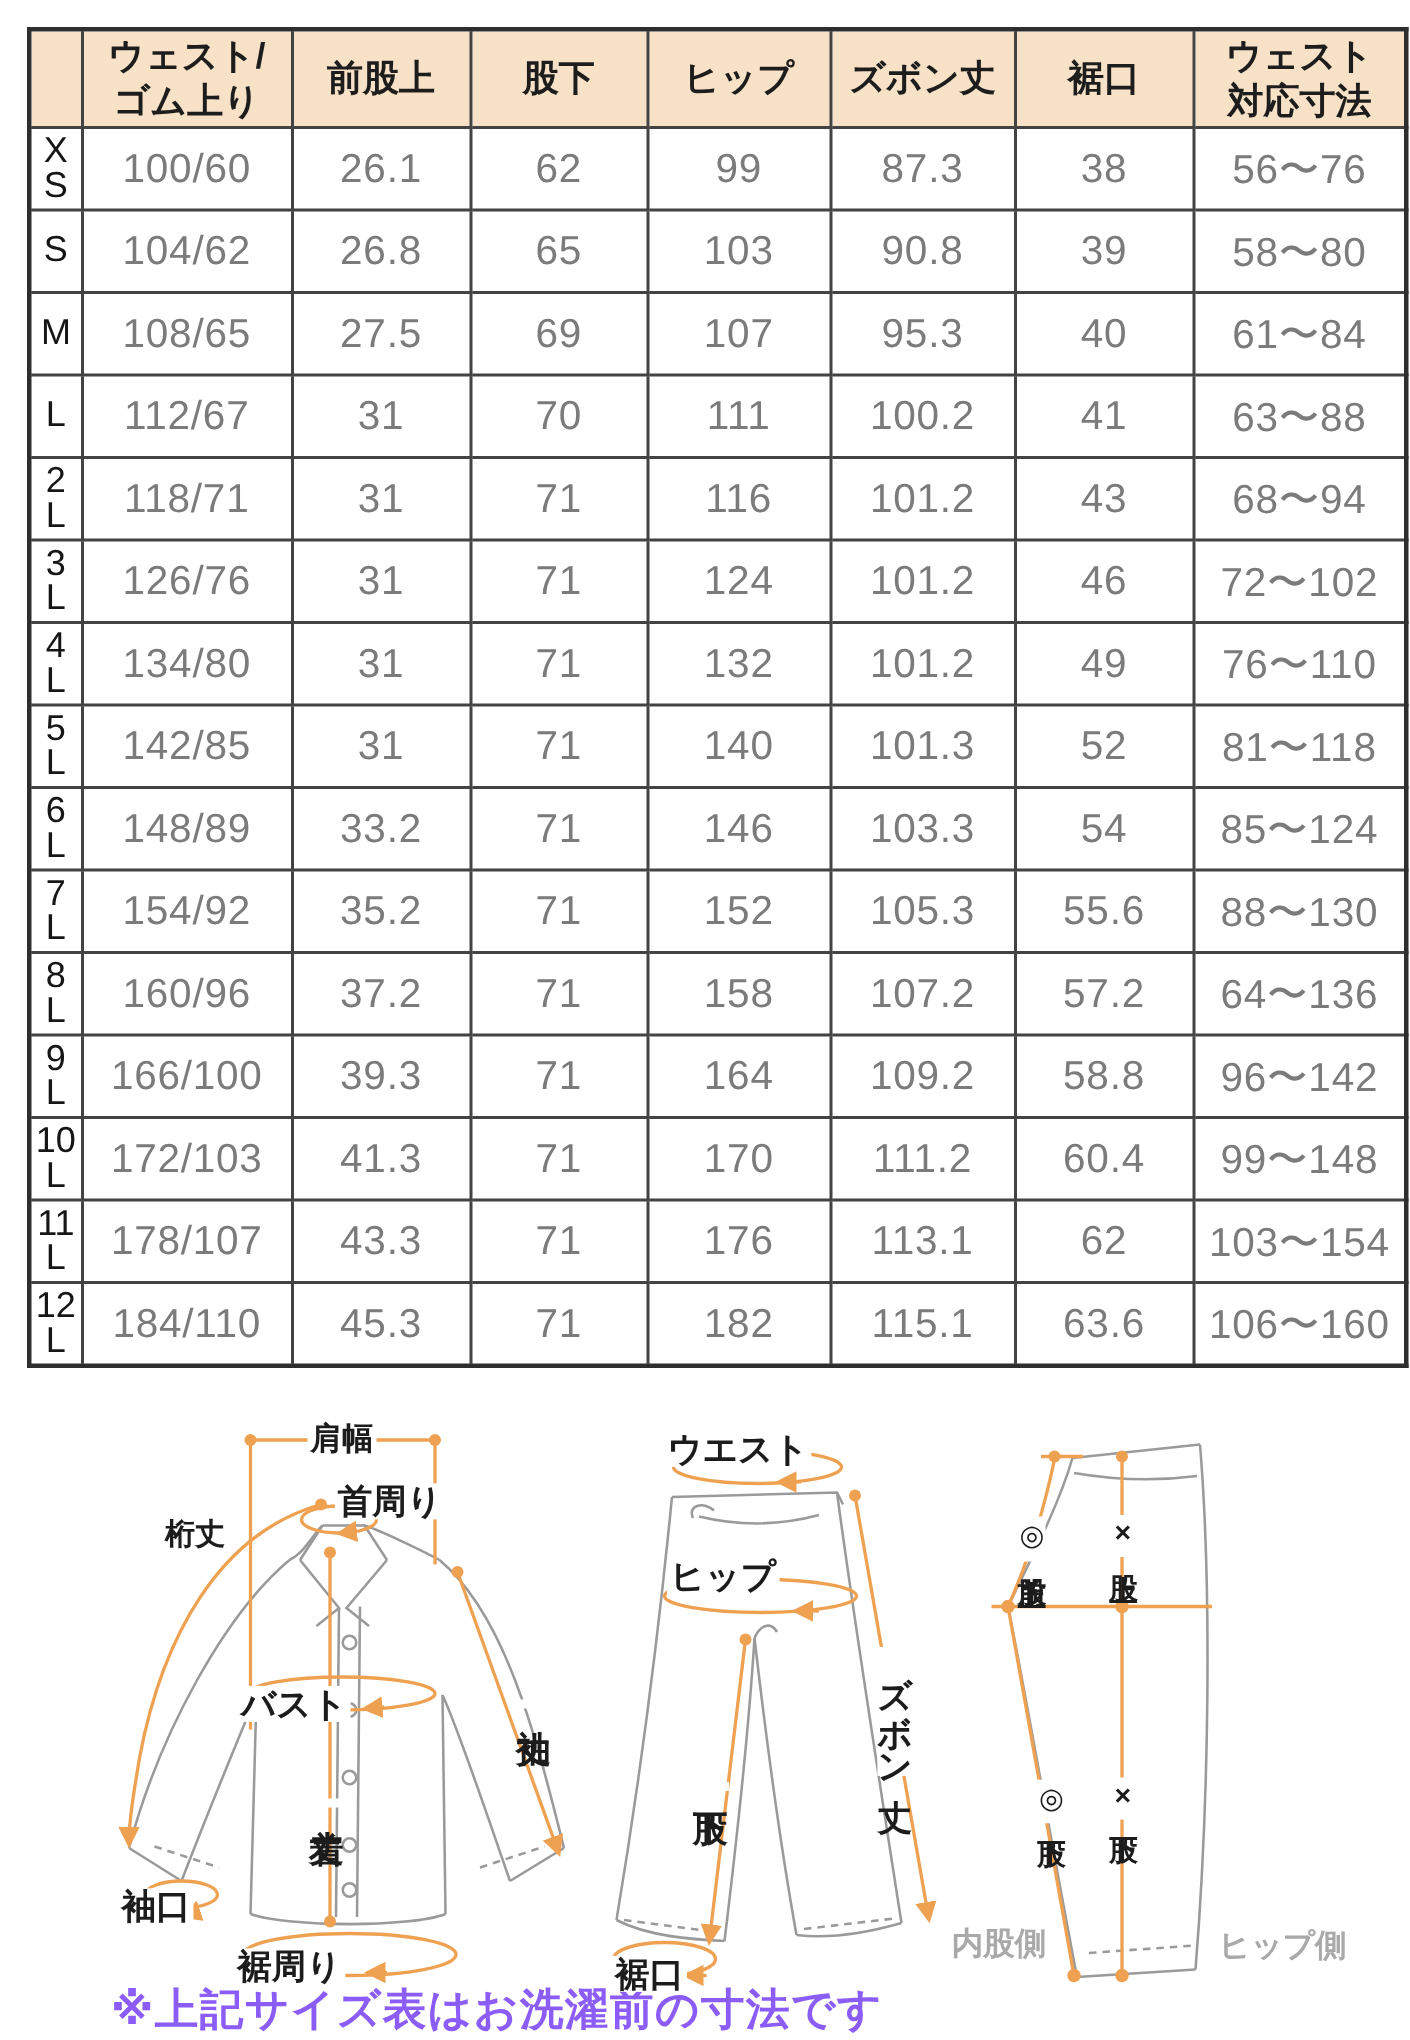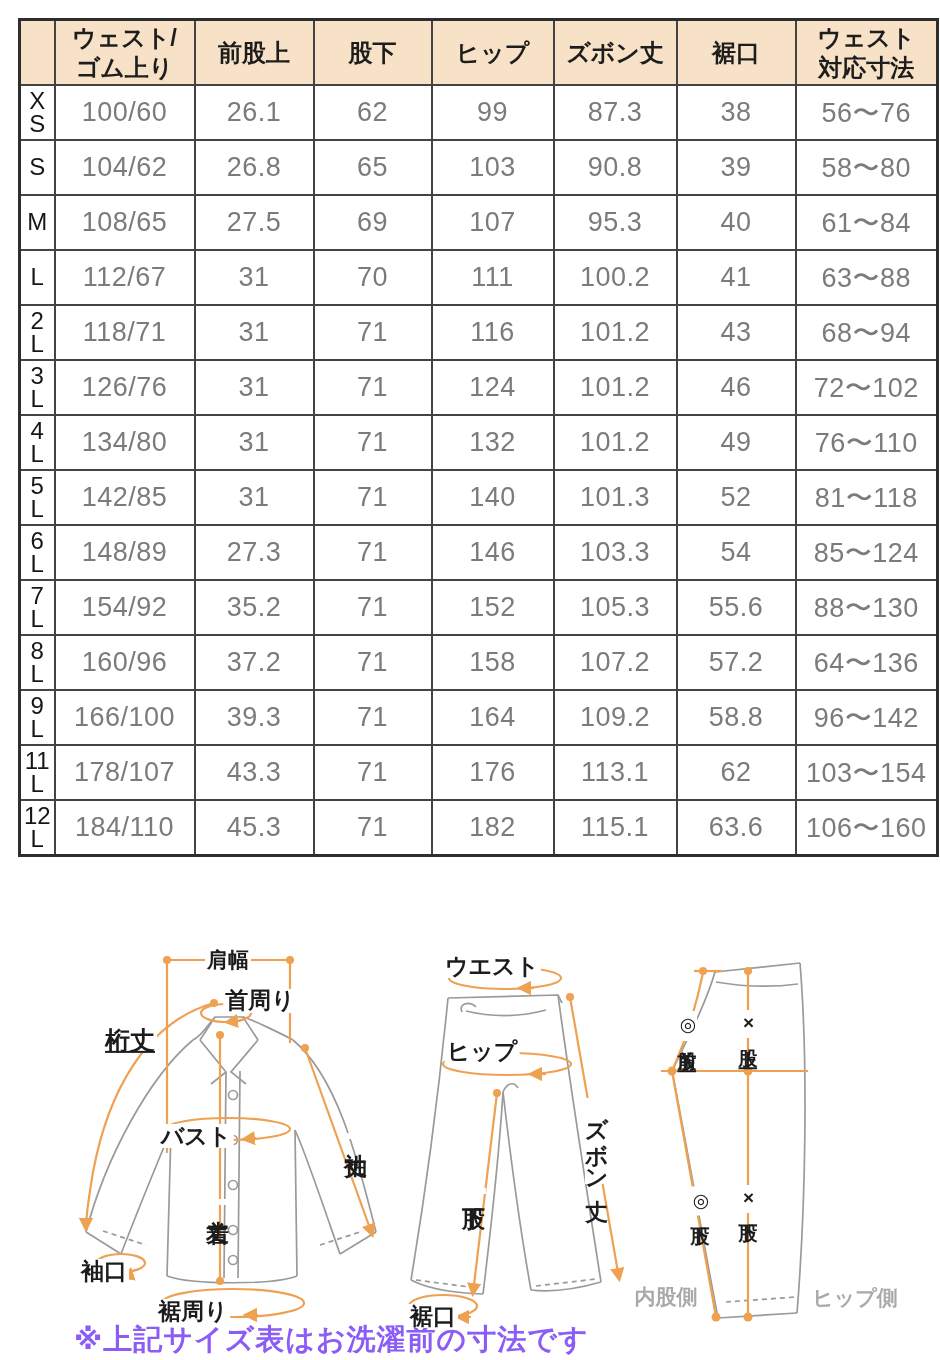--- a/index.html
+++ b/index.html
@@ -163,21 +163,21 @@
         <td>71</td>
         <td>140</td>
         <td>101.3</td>
         <td>52</td>
         <td>81〜118</td>
       </tr>
       <tr>
         <th>6
 L</th>
         <td>148/89</td>
-        <td>27.3</td>
+        <td>33.2</td>
         <td>71</td>
         <td>146</td>
         <td>103.3</td>
         <td>54</td>
         <td>85〜124</td>
       </tr>
       <tr>
         <th>7
 L</th>
         <td>154/92</td>
@@ -202,20 +202,31 @@
       <tr>
         <th>9
 L</th>
         <td>166/100</td>
         <td>39.3</td>
         <td>71</td>
         <td>164</td>
         <td>109.2</td>
         <td>58.8</td>
         <td>96〜142</td>
+      </tr>
+      <tr>
+        <th>10
+L</th>
+        <td>172/103</td>
+        <td>41.3</td>
+        <td>71</td>
+        <td>170</td>
+        <td>111.2</td>
+        <td>60.4</td>
+        <td>99〜148</td>
       </tr>
       <tr>
         <th>11
 L</th>
         <td>178/107</td>
         <td>43.3</td>
         <td>71</td>
         <td>176</td>
         <td>113.1</td>
         <td>62</td>
@@ -342,22 +353,22 @@
       <circle cx="703" cy="31" r="4"></circle>
         <circle cx="748" cy="31" r="4"></circle>
       <circle cx="672" cy="131" r="4.5"></circle>
         <circle cx="748" cy="131" r="4.5"></circle>
       <circle cx="716" cy="377" r="4.5"></circle>
         <circle cx="748" cy="377" r="4.5"></circle>
     </g>
   </svg>
 
   <div class="hlabel" style="left:228px;top:20px;font-size:21px;">肩幅</div>
-  <div class="hlabel" style="left:260px;top:61px;font-family:Liberation Serif, serif;">首周り</div>
-  <div class="hlabel" style="left:130px;top:100px;font-size:25px;text-decoration:underline;">桁丈</div>
+  <div class="hlabel" style="left:260px;top:61px;">首周り</div>
+  <div class="hlabel" style="left:130px;top:84px;font-size:20px;">桁丈</div>
   <div class="hlabel" style="left:196px;top:196px;">バスト</div>
   <div class="vlabel" style="left:356px;top:196px;">袖丈</div>
   <div class="vlabel" style="left:218px;top:262px;">着丈</div>
   <div class="hlabel" style="left:104px;top:331px;">袖口</div>
   <div class="hlabel" style="left:193px;top:371px;">裾周り</div>
 
   <div class="hlabel" style="left:492px;top:26px;">ウエスト</div>
   <div class="hlabel" style="left:482px;top:111px;">ヒップ</div>
   <div class="vlabel" style="left:597px;top:201px;">ズボン丈</div>
   <div class="vlabel" style="left:474px;top:251px;">股下</div>

